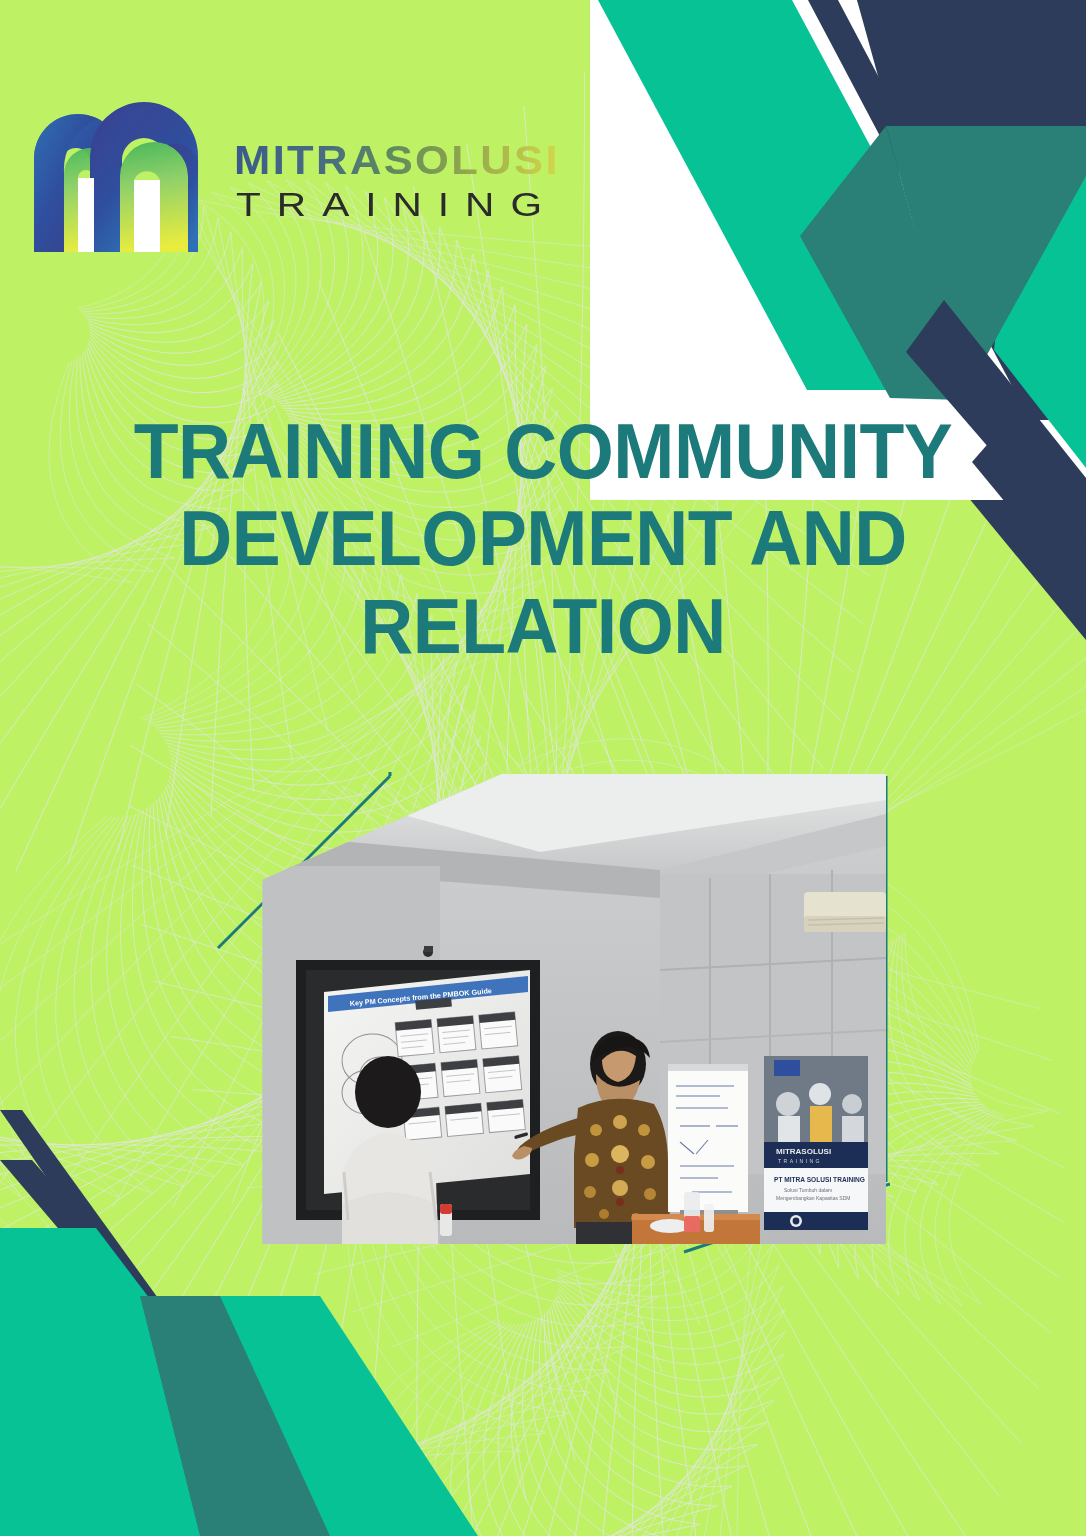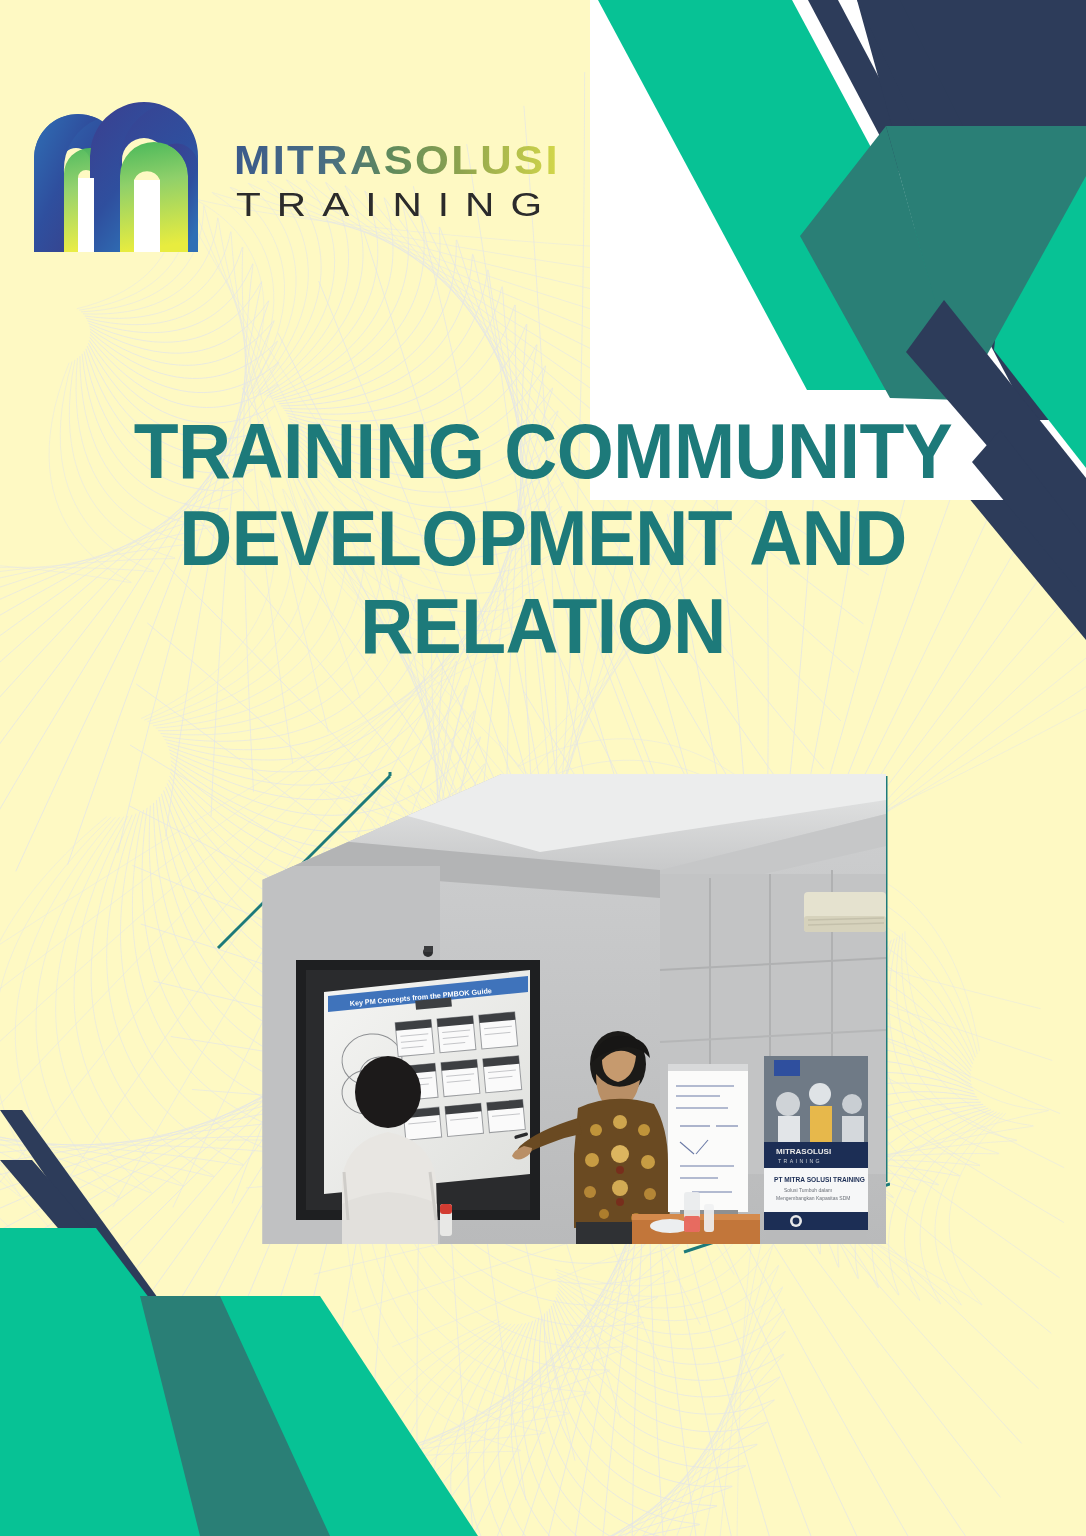--- a/index.html
+++ b/index.html
@@ -1,18 +1,18 @@
 <!DOCTYPE html>
 <html><head>
 <meta charset="utf-8">
 <style>
   html,body{margin:0;padding:0;background:#ffffff;}
   body{width:1086px;height:1536px;overflow:hidden;font-family:"Liberation Sans",sans-serif;}
 
-  #page{position:relative;width:1086px;height:1536px;background:#fef9c3;overflow:hidden;}
+  #page{position:relative;width:1086px;height:1536px;background:#bef264;overflow:hidden;}
 
   
   .layer{position:absolute;inset:0;pointer-events:none;}
   .layer svg{display:block;width:1086px;height:1536px;}
 
   
   #logo-block{position:absolute;left:28px;top:92px;width:540px;height:170px;display:flex;align-items:flex-start;}
   #logo-mark{width:200px;height:165px;flex:0 0 200px;}
   #logo-words{margin-left:6px;margin-top:44px;}
   #logo-wordmark{height:48px;width:330px;display:block;}

